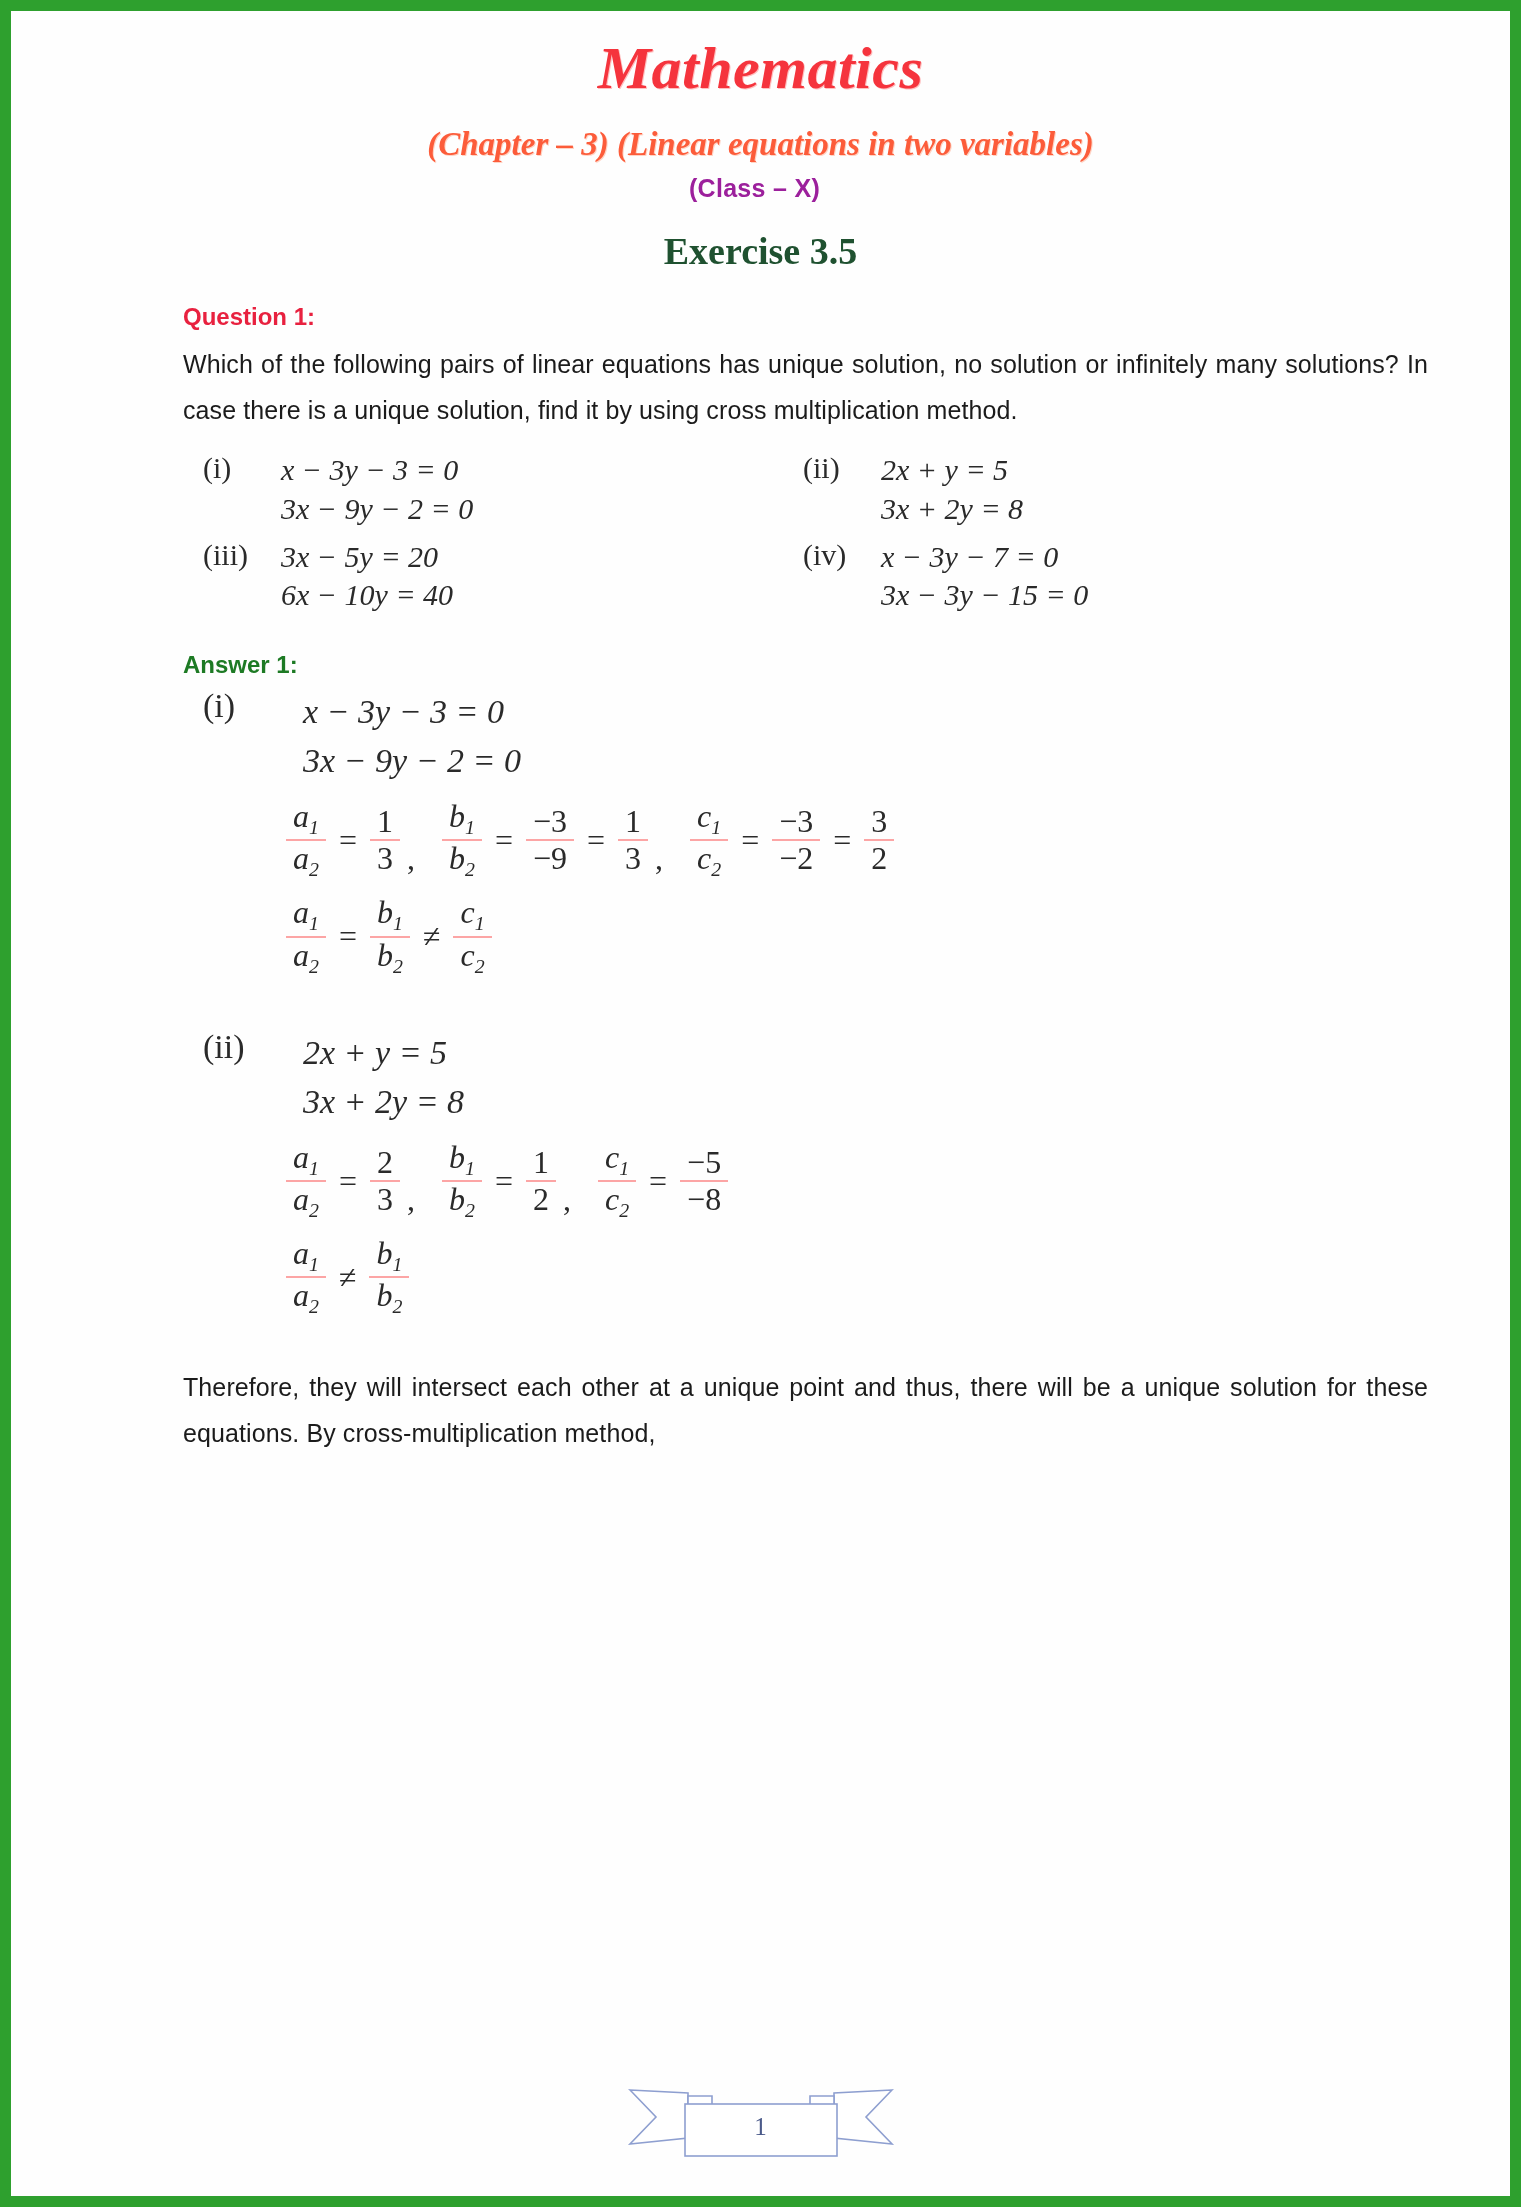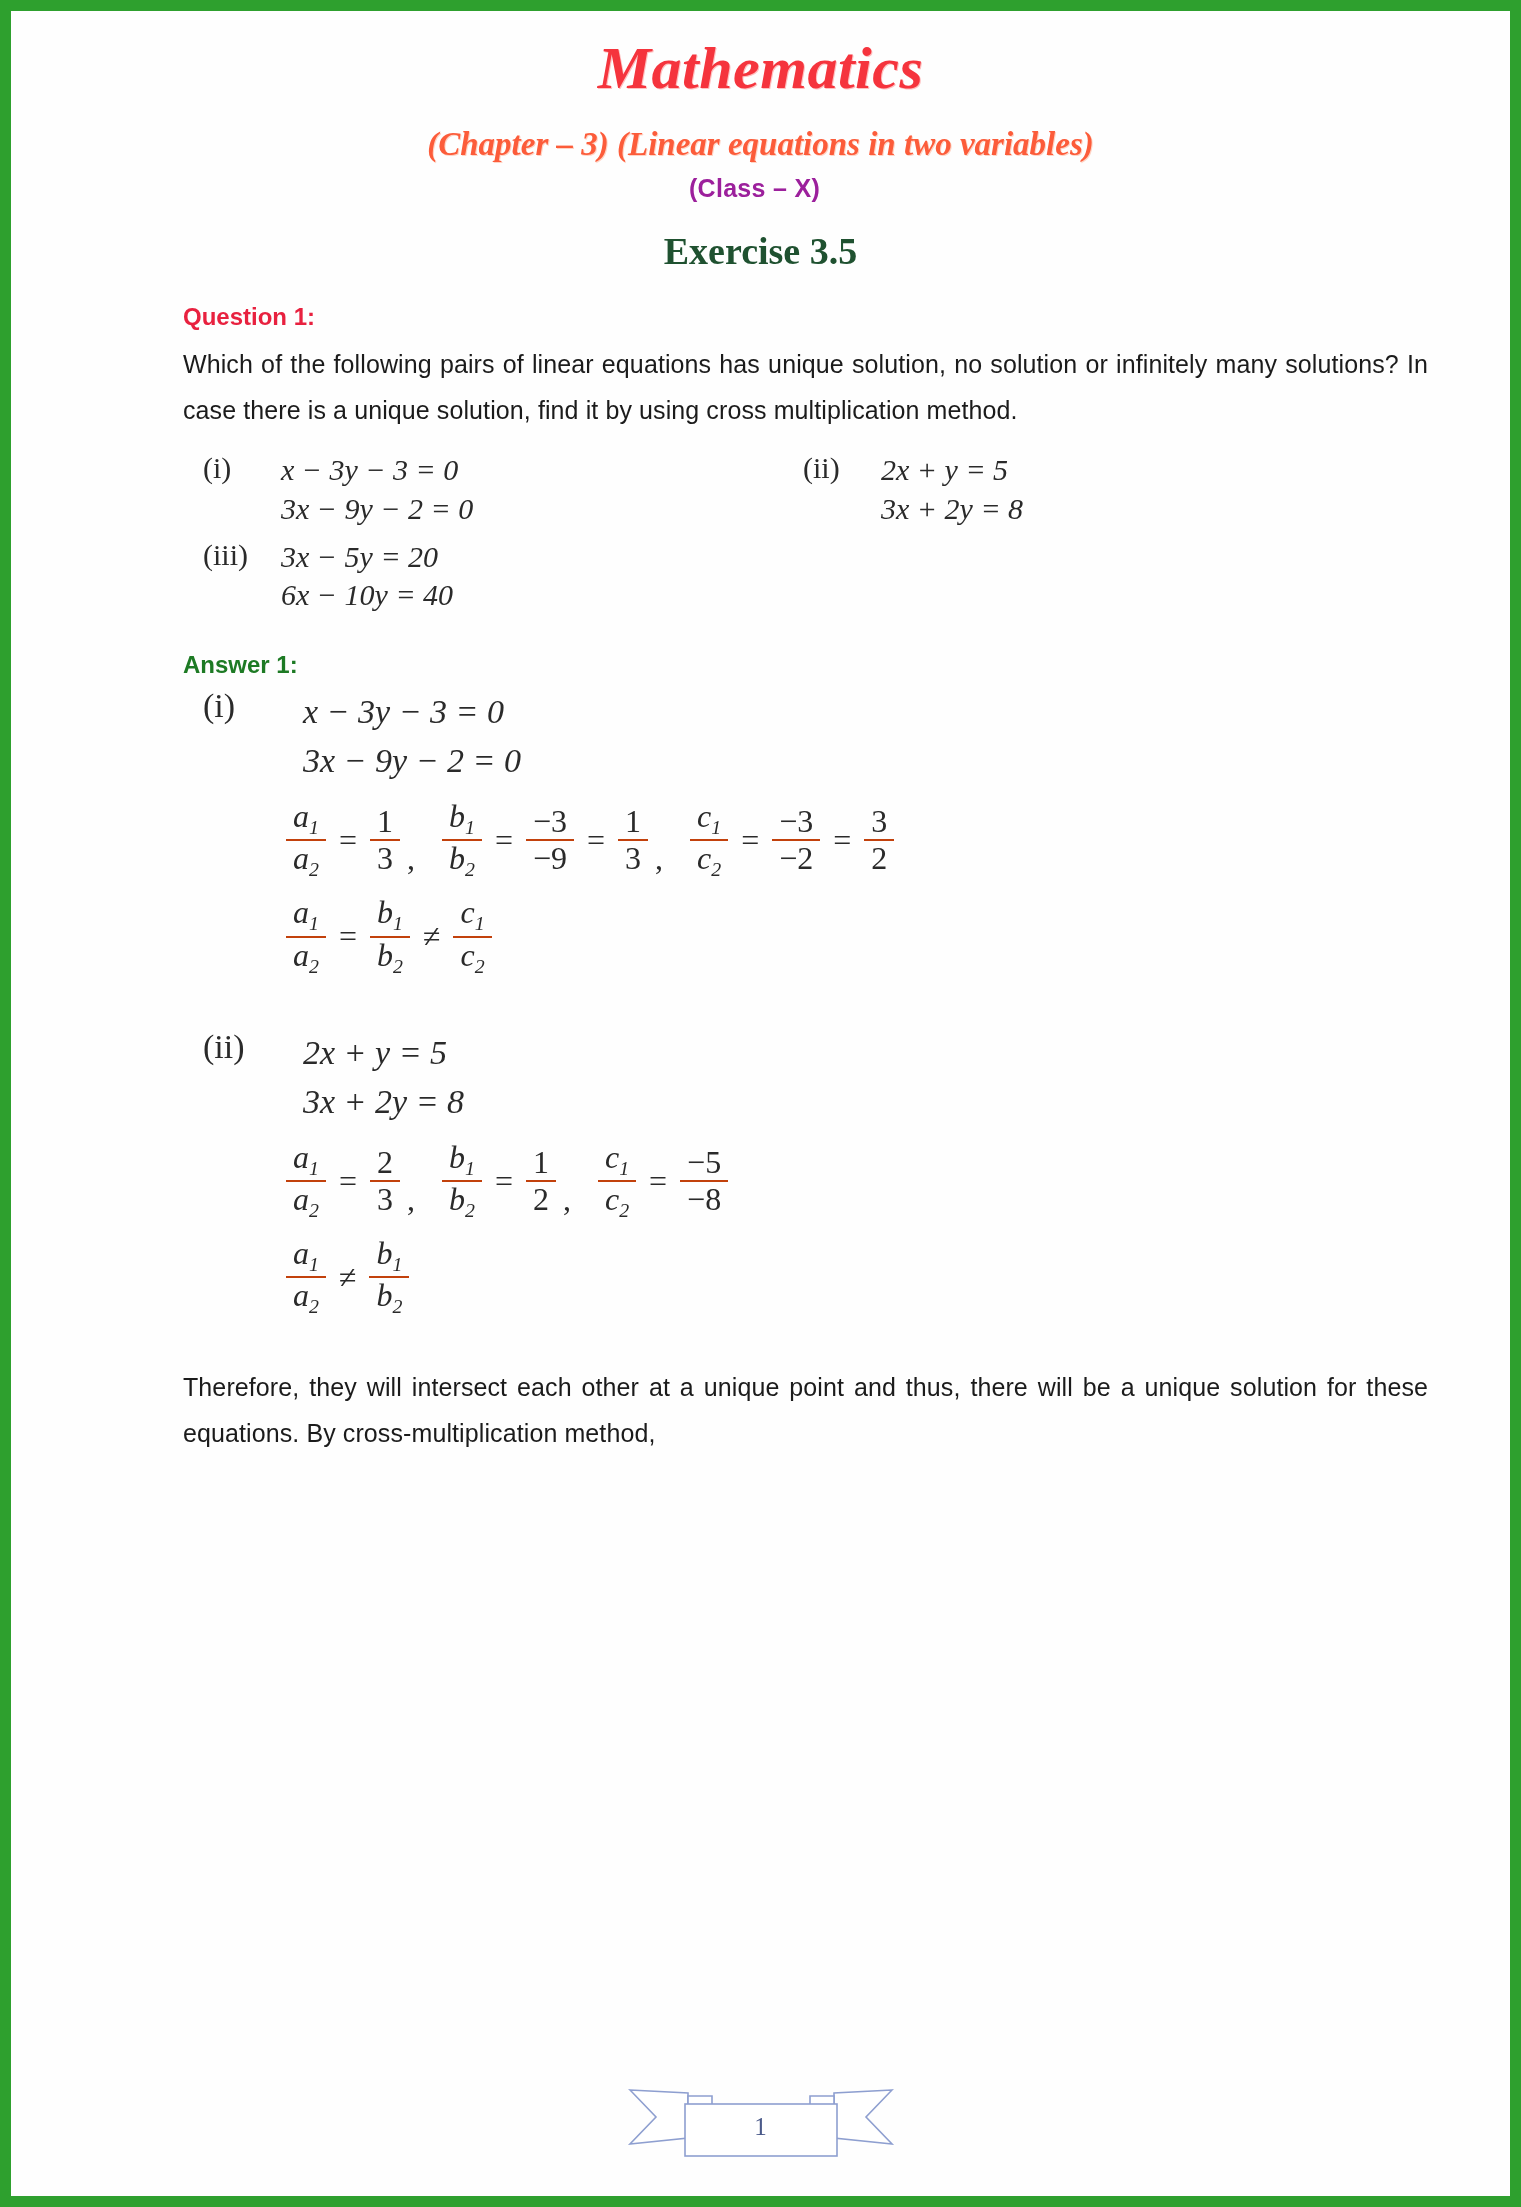--- a/index.html
+++ b/index.html
@@ -160,21 +160,21 @@
     align-items: center;
     vertical-align: middle;
     margin: 0 5px;
     line-height: 1.04;
   }
   .frac .top, .frac .bot {
     padding: 1px 7px;
     font-family: "Liberation Serif", serif;
     white-space: nowrap;
   }
-  .frac .top { border-bottom: 2px solid #c2410c; }
+  .frac .top { border-bottom: 2px solid #fca5a5; }
   .frac.ital .top, .frac.ital .bot { font-style: italic; }
   .rel {
     padding: 0 8px;
     font-style: normal;
     font-size: 32px;
   }
   .comma {
     font-style: normal;
     font-size: 32px;
     align-self: flex-end;
@@ -248,20 +248,27 @@
       </div>
 
       <div class="eq-block">
         <span class="eq-tag wide">(iii)</span>
         <span class="eq-lines">
           <span class="eq-line">3x − 5y = 20</span>
           <span class="eq-line">6x − 10y = 40</span>
         </span>
       </div>
 
+      <div class="eq-block">
+        <span class="eq-tag">(iv)</span>
+        <span class="eq-lines">
+          <span class="eq-line">x − 3y − 7 = 0</span>
+          <span class="eq-line">3x − 3y − 15 = 0</span>
+        </span>
+      </div>
 
     </div>
 
     <div class="label-answer">Answer 1:</div>
 
     <div class="ans-eq">
       <span class="eq-tag">(i)</span>
       <span class="eq-lines">
         <span class="eq-line">x − 3y − 3 = 0</span>
         <span class="eq-line">3x − 9y − 2 = 0</span>

